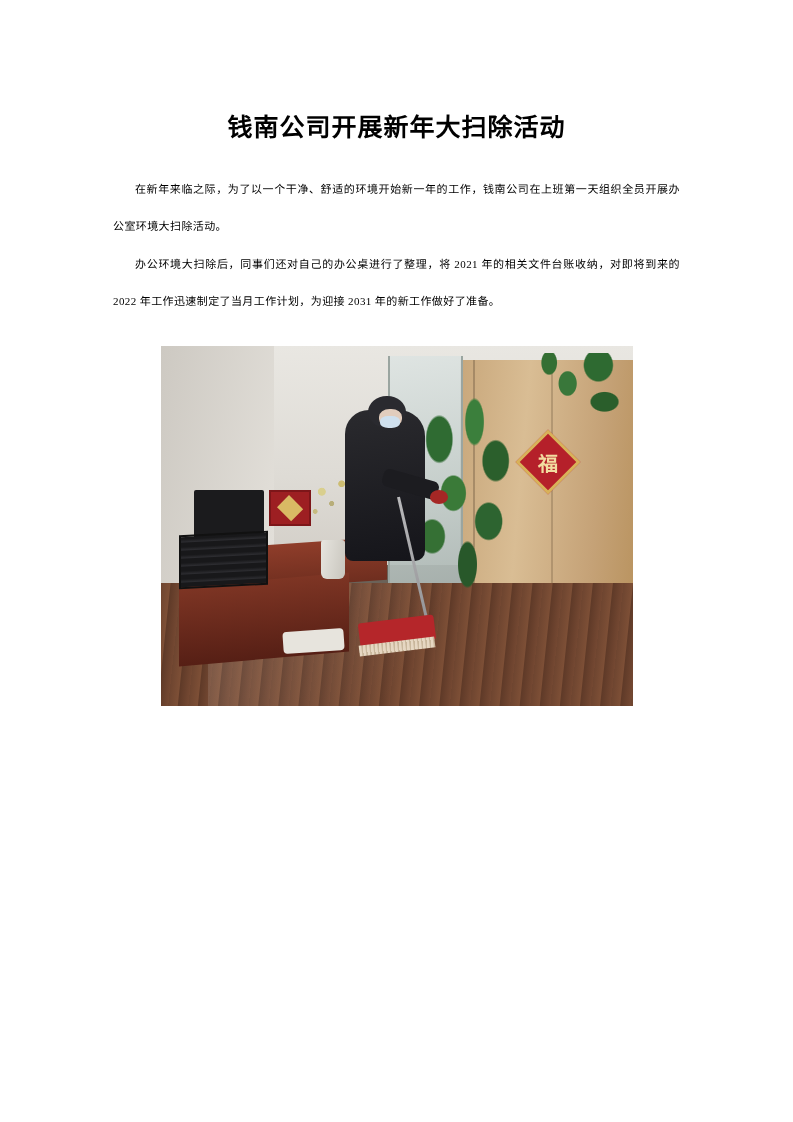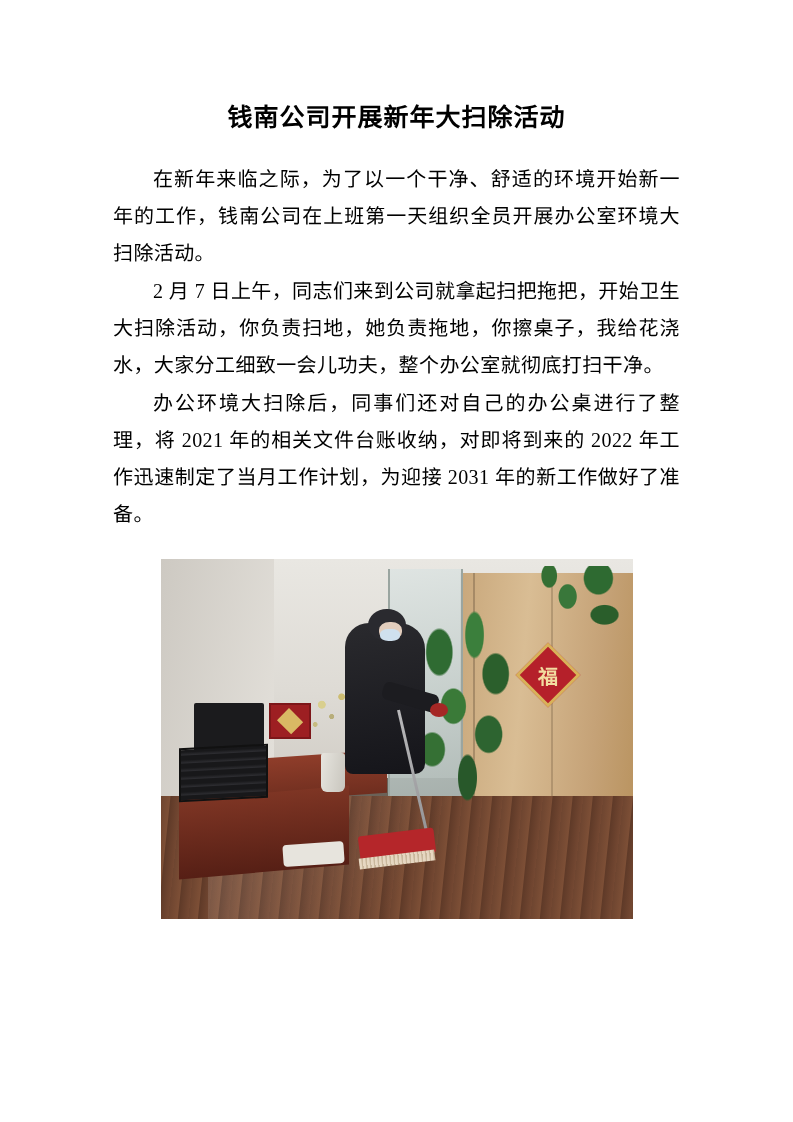--- a/index.html
+++ b/index.html
@@ -13,38 +13,38 @@
     font-family: "Liberation Serif", "DejaVu Serif", serif;
     color: #000000;
     overflow: hidden;
   }
   .page {
     position: relative;
     width: 793px;
     height: 1122px;
     background: #ffffff;
     box-sizing: border-box;
-    padding: 6px 113px;
+    padding: 16px 113px;
   }
   .doc-title {
     margin: 0;
     padding-top: 96px;
     text-align: center;
     font-size: 25px;
     font-weight: bold;
     letter-spacing: 1px;
     line-height: 1.3;
     font-family: "Liberation Serif", "DejaVu Serif", serif;
   }
   .body-text {
     margin-top: 26px;
   }
   .para {
     margin: 0 0 1px 0;
-    font-size: 20px;
+    font-size: 11px;
     line-height: 37px;
     text-align: justify;
     text-indent: 2em;
     letter-spacing: 0.4px;
     font-family: "Liberation Serif", "DejaVu Serif", serif;
   }
   .photo-wrap {
     margin-top: 26px;
     display: flex;
     justify-content: center;
@@ -220,21 +220,20 @@
 </style>
 </head>
 <body>
 
 <div class="page">
 
   <h1 class="doc-title">钱南公司开展新年大扫除活动</h1>
 
   <div class="body-text">
     <p class="para">在新年来临之际，为了以一个干净、舒适的环境开始新一年的工作，钱南公司在上班第一天组织全员开展办公室环境大扫除活动。</p>
-    <p class="para">2 月 7 日上午，同志们来到公司就拿起扫把拖把，开始卫生大扫除活动，你负责扫地，她负责拖地，你擦桌子，我给花浇水，大家分工细致一会儿功夫，整个办公室就彻底打扫干净。</p>
     <p class="para">办公环境大扫除后，同事们还对自己的办公桌进行了整理，将 2021 年的相关文件台账收纳，对即将到来的 2022 年工作迅速制定了当月工作计划，为迎接 2031 年的新工作做好了准备。</p>
   </div>
 
   <div class="photo-wrap">
     <div class="photo">
       <div class="ph-ceiling"></div>
       <div class="ph-wall-back"></div>
       <div class="ph-wall-left"></div>
       <div class="ph-panel-right"></div>
       <div class="ph-glass"></div>

